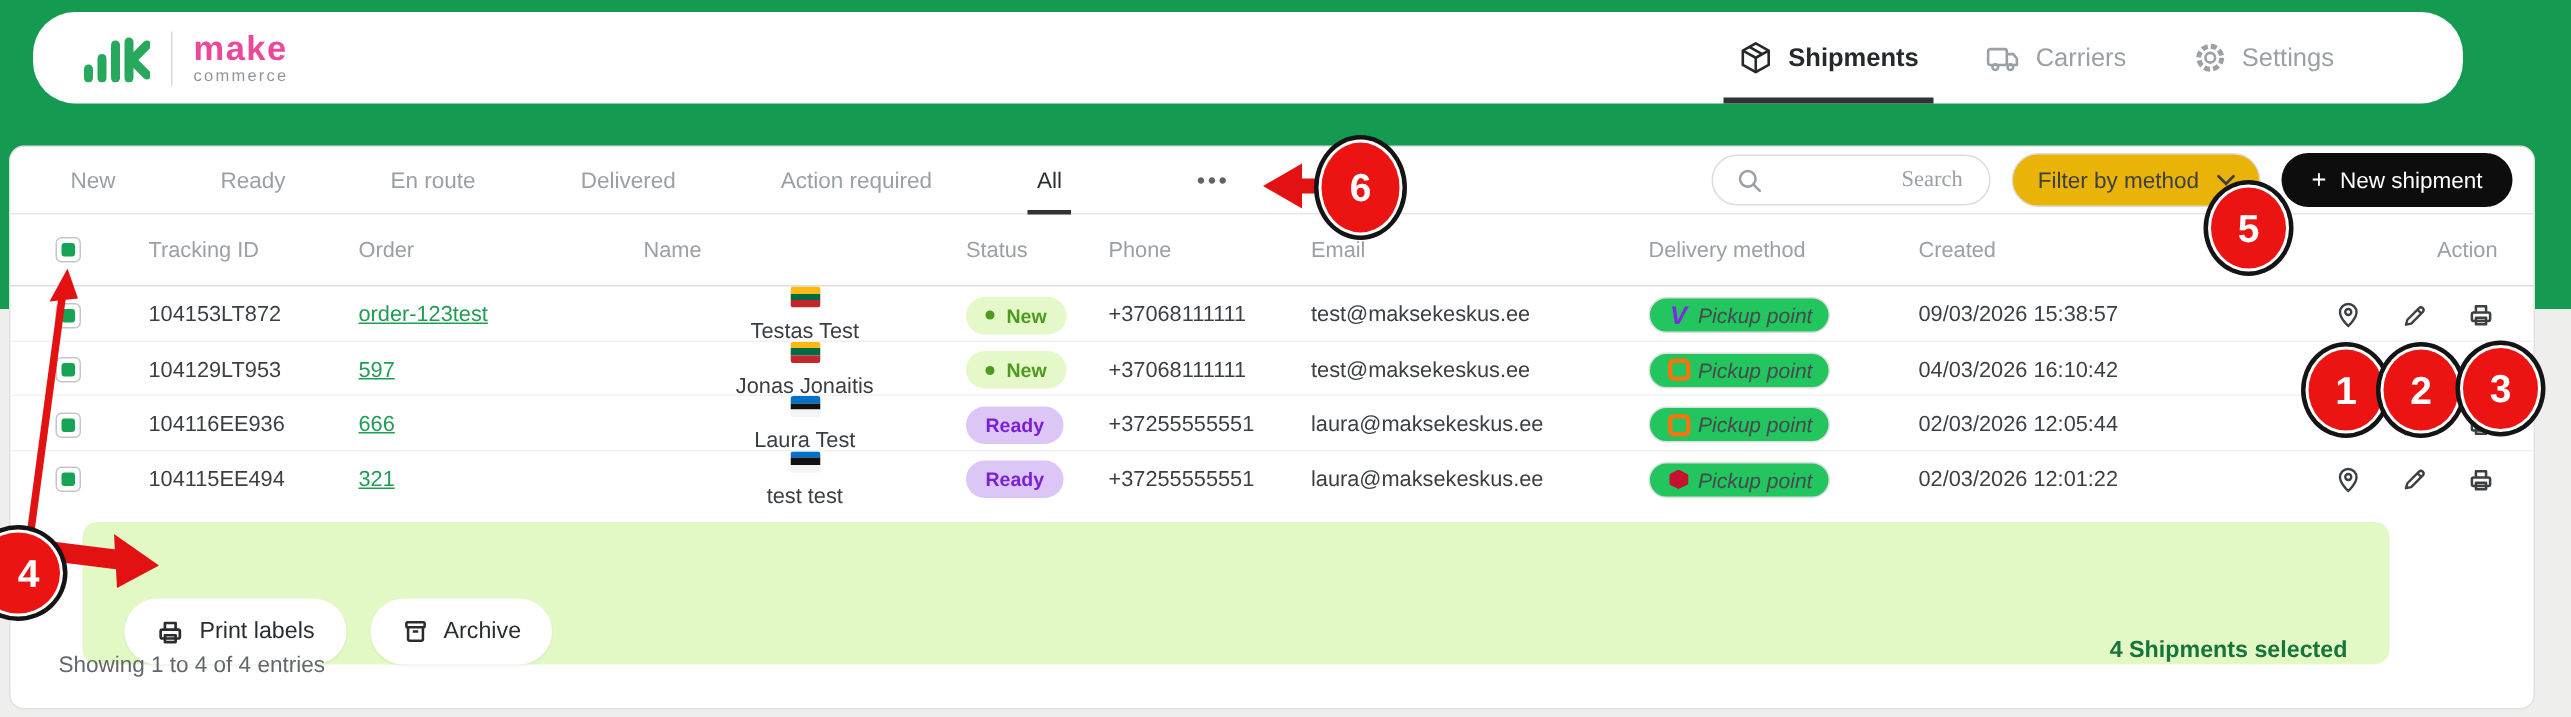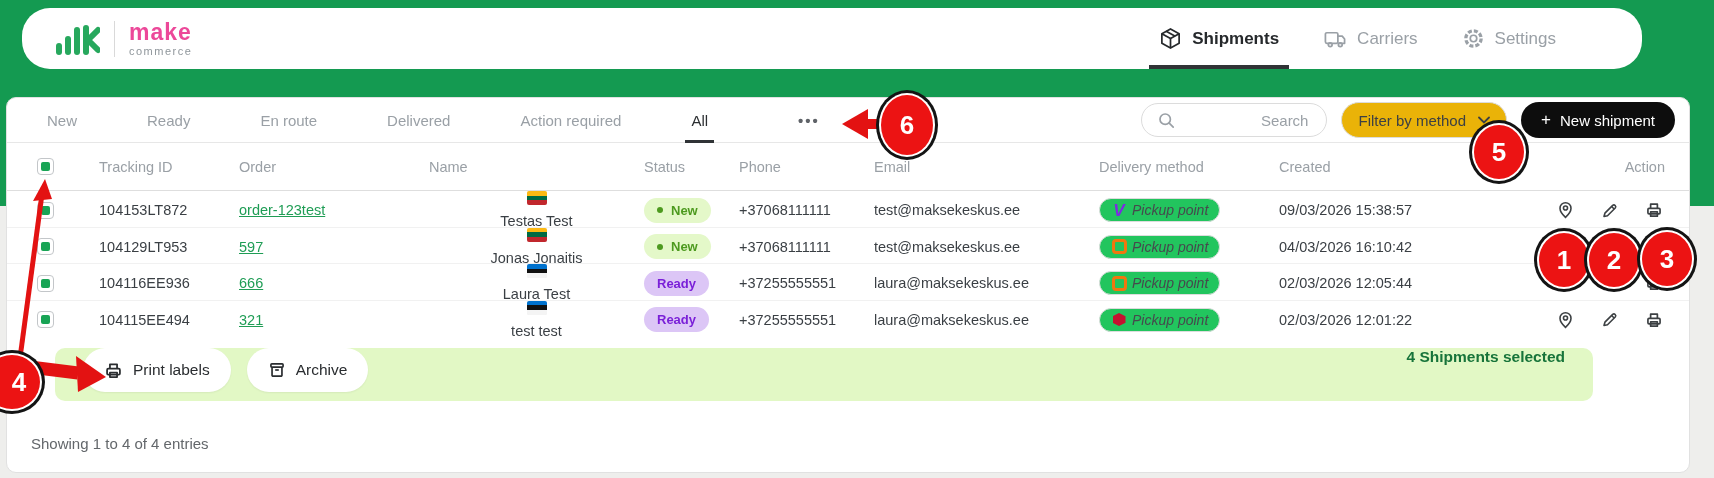--- a/index.html
+++ b/index.html
@@ -31,21 +31,21 @@
   .tab{margin-right:70px;color:#9aa0a6;font-size:15px;height:44px;display:flex;align-items:center;
        position:relative;cursor:pointer;white-space:nowrap;}
   .tab.active{color:#2c2f32;}
   .tab.active::after{content:"";position:absolute;left:-6px;right:-6px;bottom:-1px;height:3px;background:#303336;}
   .tab-more{margin-left:20px;margin-right:0;color:#5f6368;font-weight:bold;letter-spacing:2px;font-size:15px;}
 
   .toolbar{margin-left:auto;display:flex;align-items:center;gap:14px;}
   .search-pill{width:186px;height:34px;border:1px solid #dcdcdc;border-radius:18px;background:#fff;
        display:flex;align-items:center;padding:0 16px;gap:8px;box-sizing:border-box;}
   .search-pill input{border:none;outline:none;flex:1;text-align:right;font-size:15px;color:#3c4043;
-       font-family:Liberation Sans, sans-serif;background:transparent;min-width:0;}
+       font-family:Liberation Serif, serif;background:transparent;min-width:0;}
   .search-pill input::placeholder{color:#9aa0a6;}
   .filter-pill{height:34px;border:1px solid #dcdcdc;border-radius:18px;background:#eab308;display:flex;
        align-items:center;gap:12px;padding:0 16px;font-size:15px;color:#3c4043;cursor:pointer;}
   .new-btn{height:36px;background:#0d0d0d;color:#fff;border:none;border-radius:20px;padding:0 20px;
        font-size:15px;display:flex;align-items:center;gap:9px;cursor:pointer;font-family:"Liberation Sans",sans-serif;}
   .new-btn .plus{font-size:17px;}
 
   
   .grid{display:grid;grid-template-columns:62px 140px 190px 215px 95px 135px 225px 180px 270px 1fr;
        align-items:center;padding-left:30px;box-sizing:border-box;}
@@ -72,28 +72,28 @@
   .carrier-logo{width:16px;height:16px;display:inline-flex;align-items:center;justify-content:center;}
   .carrier-logo.venipak::before{content:"V";color:#7c2be2;font-weight:800;font-size:17px;line-height:1;}
   .carrier-logo.omniva::before{content:"";width:9px;height:9px;border:3px solid #f2760f;border-radius:4px;display:block;}
   .carrier-logo.smartpost::before{content:"";width:13px;height:13px;background:#c51230;display:block;
        clip-path:polygon(50% 0,100% 25%,100% 75%,50% 100%,0 75%,0 25%);}
   .actions{display:flex;justify-content:flex-end;gap:27px;padding-right:26px;}
   .icon-btn{background:none;border:none;padding:0;cursor:pointer;display:flex;align-items:center;}
   .icon-btn svg{stroke:#3c4043;}
 
   
-  .selection-bar{position:absolute;left:48px;top:250px;width:1538px;height:53px;background:#e2f8c5;
-       border-radius:10px;display:flex;align-items:flex-start;padding:0 28px;gap:16px;box-sizing:border-box;}
+  .selection-bar{position:absolute;left:48px;top:250px;width:1538px;height:95px;background:#e2f8c5;
+       border-radius:10px;display:flex;align-items:flex-end;padding:0 28px;gap:16px;box-sizing:border-box;}
   .bar-btn{background:#fff;border:none;border-radius:22px;height:44px;padding:0 21px;display:flex;
        align-items:center;gap:10px;font-size:15.5px;color:#2a2d30;cursor:pointer;
        box-shadow:0 1px 2px rgba(0,0,0,.06);font-family:"Liberation Sans",sans-serif;}
   .bar-btn svg{stroke:#2a2d30;}
   .selected-text{margin-left:auto;color:#17743a;font-weight:bold;font-size:15.5px;}
-  .footer-text{position:absolute;left:24px;top:337px;color:#63676b;font-size:15px;}
+  .footer-text{position:absolute;left:32px;top:337px;color:#63676b;font-size:15px;}
 
   
   .ann{position:absolute;border-radius:50%;background:#ec1313;display:flex;align-items:center;
        justify-content:center;color:#fff;font-weight:bold;font-size:26px;z-index:100;
        box-shadow:0 0 0 2px #ffffff,0 0 0 5px #141414;}
   .arrows{position:absolute;inset:0;width:1714px;height:478px;z-index:90;pointer-events:none;}
 </style>
 </head>
 <body>
 

